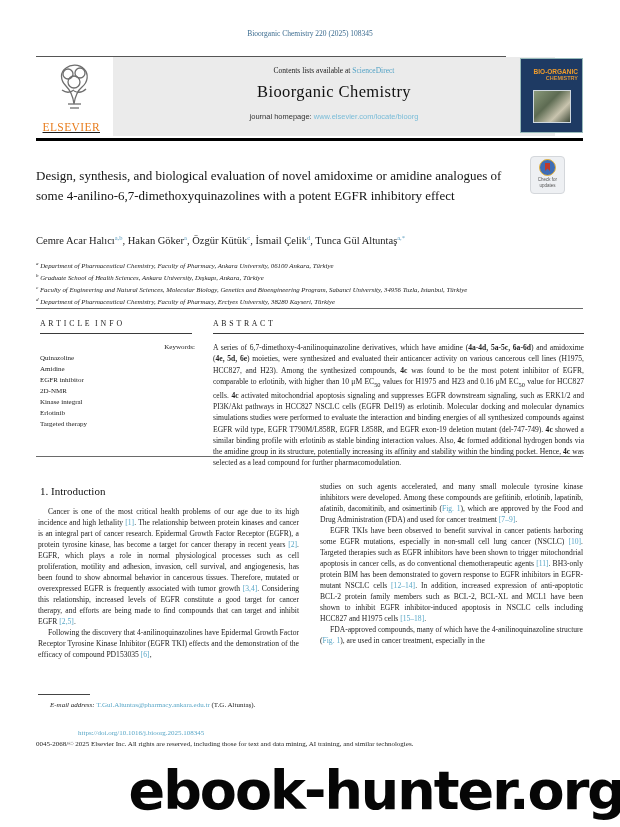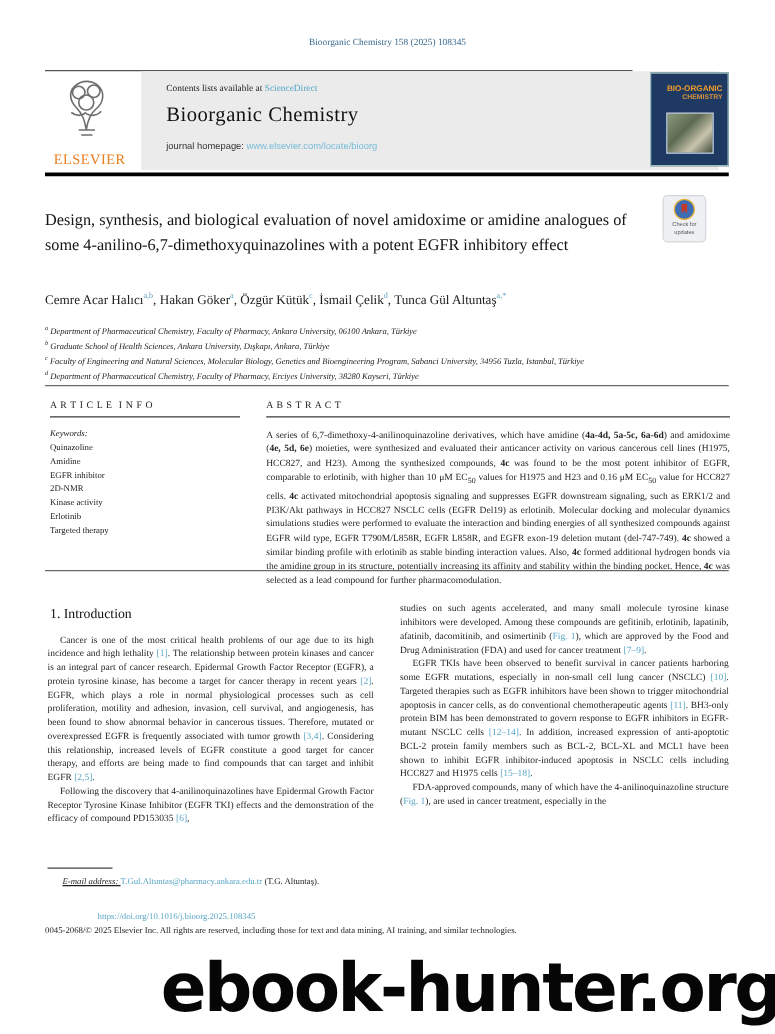--- a/index.html
+++ b/index.html
@@ -3,23 +3,23 @@
 <meta charset="utf-8">
 <style>
   html,body{margin:0;padding:0;background:#fff;}
   .page{position:relative;width:620px;height:827px;background:#fff;overflow:hidden;
         font-family:"Liberation Serif",serif;color:#1b1b1b;}
   .abs{position:absolute;}
 
   .citation{top:29px;left:0;width:620px;text-align:center;font-size:7.5px;color:#3b6b8f;}
 
   .thin-rule{top:56px;left:36px;width:470px;height:1px;background:#555;}
-  .logo{top:60px;left:43px;width:76px;height:78px;text-align:left;}
+  .logo{top:60px;left:24px;width:76px;height:78px;text-align:right;text-decoration:underline;}
   .logo-text{font-size:11.5px;color:#e87d1e;letter-spacing:0.4px;margin-top:1px;}
-  .header-box{top:57px;left:113px;width:442px;height:79px;background:#ebebeb;padding-left:20px;}
+  .header-box{top:57px;left:113px;width:442px;height:79px;background:#ebebeb;text-align:center;}
   .contents-line{margin-top:9px;font-size:7.5px;color:#222;}
   .link-sd{color:#53a2c5;}
   .journal-title{margin-top:7px;font-size:16.5px;letter-spacing:0.4px;color:#111;}
   .homepage-line{margin-top:10px;font-size:7.5px;font-family:"Liberation Sans",sans-serif;color:#333;}
   .link-home{color:#79bcd8;}
   .cover{top:58px;left:520px;width:63px;height:75px;background:#1e3a63;border:1px solid #9bb;box-sizing:border-box;}
   .cover-title{margin-top:9px;text-align:right;padding-right:4px;line-height:7px;}
   .cover-t1{font-size:6.5px;font-weight:bold;color:#f29d2a;font-family:"Liberation Sans",sans-serif;}
   .cover-t2{font-size:5.5px;font-weight:bold;color:#d8943b;font-family:"Liberation Sans",sans-serif;}
   .cover-img{width:36px;height:31px;margin:8px auto 0;border:1px solid #cfd8df;
@@ -39,21 +39,21 @@
   .asup{color:#5e9fc0;font-size:6.5px;}
   .affils{top:259px;left:36px;width:540px;font-size:6.8px;font-style:italic;line-height:9.6px;color:#222;}
   .affil sup{font-size:5px;}
 
   .rule-full{left:36px;width:547px;height:1px;background:#6a6a6a;}
   .r1{top:308px;} .r2{top:456px;}
 
   .spaced-heading{font-size:7.8px;letter-spacing:0.5px;white-space:pre;color:#222;}
   .info-col{top:319px;left:40px;width:155px;}
   .info-rule{margin-top:5px;width:152px;height:1px;background:#3a3a3a;}
-  .kw-label{font-style:italic;font-size:7px;margin-top:8px;line-height:11px;}
+  .kw-label{font-size:7px;margin-top:8px;line-height:11px;text-align:right;}
   .kw{font-size:7px;line-height:11px;}
   .abstract-col{top:319px;left:213px;width:371px;}
   .abstract-rule{margin-top:5px;width:371px;height:1px;background:#3a3a3a;}
   .abstract-text{margin-top:8px;font-size:7.6px;line-height:11.3px;text-align:justify;color:#1d1d1d;}
 
   .intro-heading{top:485px;left:40px;font-size:11px;font-weight:normal;color:#111;}
   .bodycol{font-size:7.6px;line-height:11px;text-align:justify;color:#1d1d1d;}
   .col-left{top:506px;left:38px;width:261px;}
   .col-right{top:481px;left:320px;width:263px;}
   .bodycol p{margin:0;}
@@ -68,21 +68,21 @@
   .link-blue{color:#5aa7c7;margin-left:42px;}
 
   .watermark{top:759px;left:0;width:624px;text-align:right;font-family:"DejaVu Sans",sans-serif;
              font-weight:bold;font-size:54px;letter-spacing:-2px;color:#060606;}
 </style>
 </head>
 <body>
 
 <div class="page">
 
-  <div class="abs citation">Bioorganic Chemistry 158 (2025) 108345</div>
+  <div class="abs citation">Bioorganic Chemistry 220 (2025) 108345</div>
 
   <div class="abs thin-rule"></div>
 
   <div class="abs logo">
     <svg width="52" height="56" viewBox="0 0 52 56">
       <g fill="none" stroke="#6e6e6e" stroke-width="1.3">
         <path d="M26 44 C25 36 22 30 18 26 C12 20 12 12 18 8 C23 4 31 4 36 9 C41 14 40 22 34 27 C29 31 27 37 26 44"></path>
         <circle cx="20" cy="14" r="5"></circle>
         <circle cx="32" cy="13" r="5"></circle>
         <circle cx="26" cy="22" r="6"></circle>
@@ -137,21 +137,21 @@
   <div class="abs rule-full r1"></div>
 
   <div class="abs info-col">
     <div class="spaced-heading">A R T I C L E  I N F O</div>
     <div class="info-rule"></div>
     <div class="kw-label">Keywords:</div>
     <div class="kw">Quinazoline</div>
     <div class="kw">Amidine</div>
     <div class="kw">EGFR inhibitor</div>
     <div class="kw">2D-NMR</div>
-    <div class="kw">Kinase activity</div>
+    <div class="kw">Kinase integral</div>
     <div class="kw">Erlotinib</div>
     <div class="kw">Targeted therapy</div>
   </div>
 
   <div class="abs abstract-col">
     <div class="spaced-heading">A B S T R A C T</div>
     <div class="abstract-rule"></div>
     <div class="abstract-text"><span>A series of 6,7-dimethoxy-4-anilinoquinazoline derivatives, which have amidine (</span><span style="font-weight: bold;">4a-4d, 5a-5c, 6a-6d</span><span>) and amidoxime (</span><span style="font-weight: bold;">4e, 5d, 6e</span><span>) moieties, were synthesized and evaluated their anticancer activity on various cancerous cell lines (H1975, HCC827, and H23). Among the synthesized compounds, </span><span style="font-weight: bold;">4c</span><span> was found to be the most potent inhibitor of EGFR, comparable to erlotinib, with higher than 10 μM EC</span><sub>50</sub><span> values for H1975 and H23 and 0.16 μM EC</span><sub>50</sub><span> value for HCC827 cells. </span><span style="font-weight: bold;">4c</span><span> activated mitochondrial apoptosis signaling and suppresses EGFR downstream signaling, such as ERK1/2 and PI3K/Akt pathways in HCC827 NSCLC cells (EGFR Del19) as erlotinib. Molecular docking and molecular dynamics simulations studies were performed to evaluate the interaction and binding energies of all synthesized compounds against EGFR wild type, EGFR T790M/L858R, EGFR L858R, and EGFR exon-19 deletion mutant (del-747-749). </span><span style="font-weight: bold;">4c</span><span> showed a similar binding profile with erlotinib as stable binding interaction values. Also, </span><span style="font-weight: bold;">4c</span><span> formed additional hydrogen bonds via the amidine group in its structure, potentially increasing its affinity and stability within the binding pocket. Hence, </span><span style="font-weight: bold;">4c</span><span> was selected as a lead compound for further pharmacomodulation.</span></div>
   </div>
 
@@ -165,21 +165,21 @@
   </div>
 
   <div class="abs bodycol col-right">
     <p><span>studies on such agents accelerated, and many small molecule tyrosine kinase inhibitors were developed. Among these compounds are gefitinib, erlotinib, lapatinib, afatinib, dacomitinib, and osimertinib (</span><span class="cite">Fig. 1</span><span>), which are approved by the Food and Drug Administration (FDA) and used for cancer treatment </span><span class="cite">[7–9]</span><span>.</span></p>
     <p class="ind"><span>EGFR TKIs have been observed to benefit survival in cancer patients harboring some EGFR mutations, especially in non-small cell lung cancer (NSCLC) </span><span class="cite">[10]</span><span>. Targeted therapies such as EGFR inhibitors have been shown to trigger mitochondrial apoptosis in cancer cells, as do conventional chemotherapeutic agents </span><span class="cite">[11]</span><span>. BH3-only protein BIM has been demonstrated to govern response to EGFR inhibitors in EGFR-mutant NSCLC cells </span><span class="cite">[12–14]</span><span>. In addition, increased expression of anti-apoptotic BCL-2 protein family members such as BCL-2, BCL-XL and MCL1 have been shown to inhibit EGFR inhibitor-induced apoptosis in NSCLC cells including HCC827 and H1975 cells </span><span class="cite">[15–18]</span><span>.</span></p>
     <p class="ind"><span>FDA-approved compounds, many of which have the 4-anilinoquinazoline structure (</span><span class="cite">Fig. 1</span><span>), are used in cancer treatment, especially in the</span></p>
   </div>
 
   <div class="abs foot-rule"></div>
   <div class="abs footnote">
-    <div class="fn2"><span style="font-style: italic; text-decoration: underline;">E-mail address: </span><span class="cite">T.Gul.Altuntas@pharmacy.ankara.edu.tr</span><span> (T.G. Altuntaş).</span></div>
+    <div class="fn2"><span style="font-style: italic;">E-mail address: </span><span class="cite">T.Gul.Altuntas@pharmacy.ankara.edu.tr</span><span> (T.G. Altuntaş).</span></div>
   </div>
 
   <div class="abs footer">
     <div><a class="link-blue">https://doi.org/10.1016/j.bioorg.2025.108345</a></div>
     <div>0045-2068/© 2025 Elsevier Inc. All rights are reserved, including those for text and data mining, AI training, and similar technologies.</div>
   </div>
 
   <div class="abs watermark">ebook-hunter.org</div>
 
 </div>

